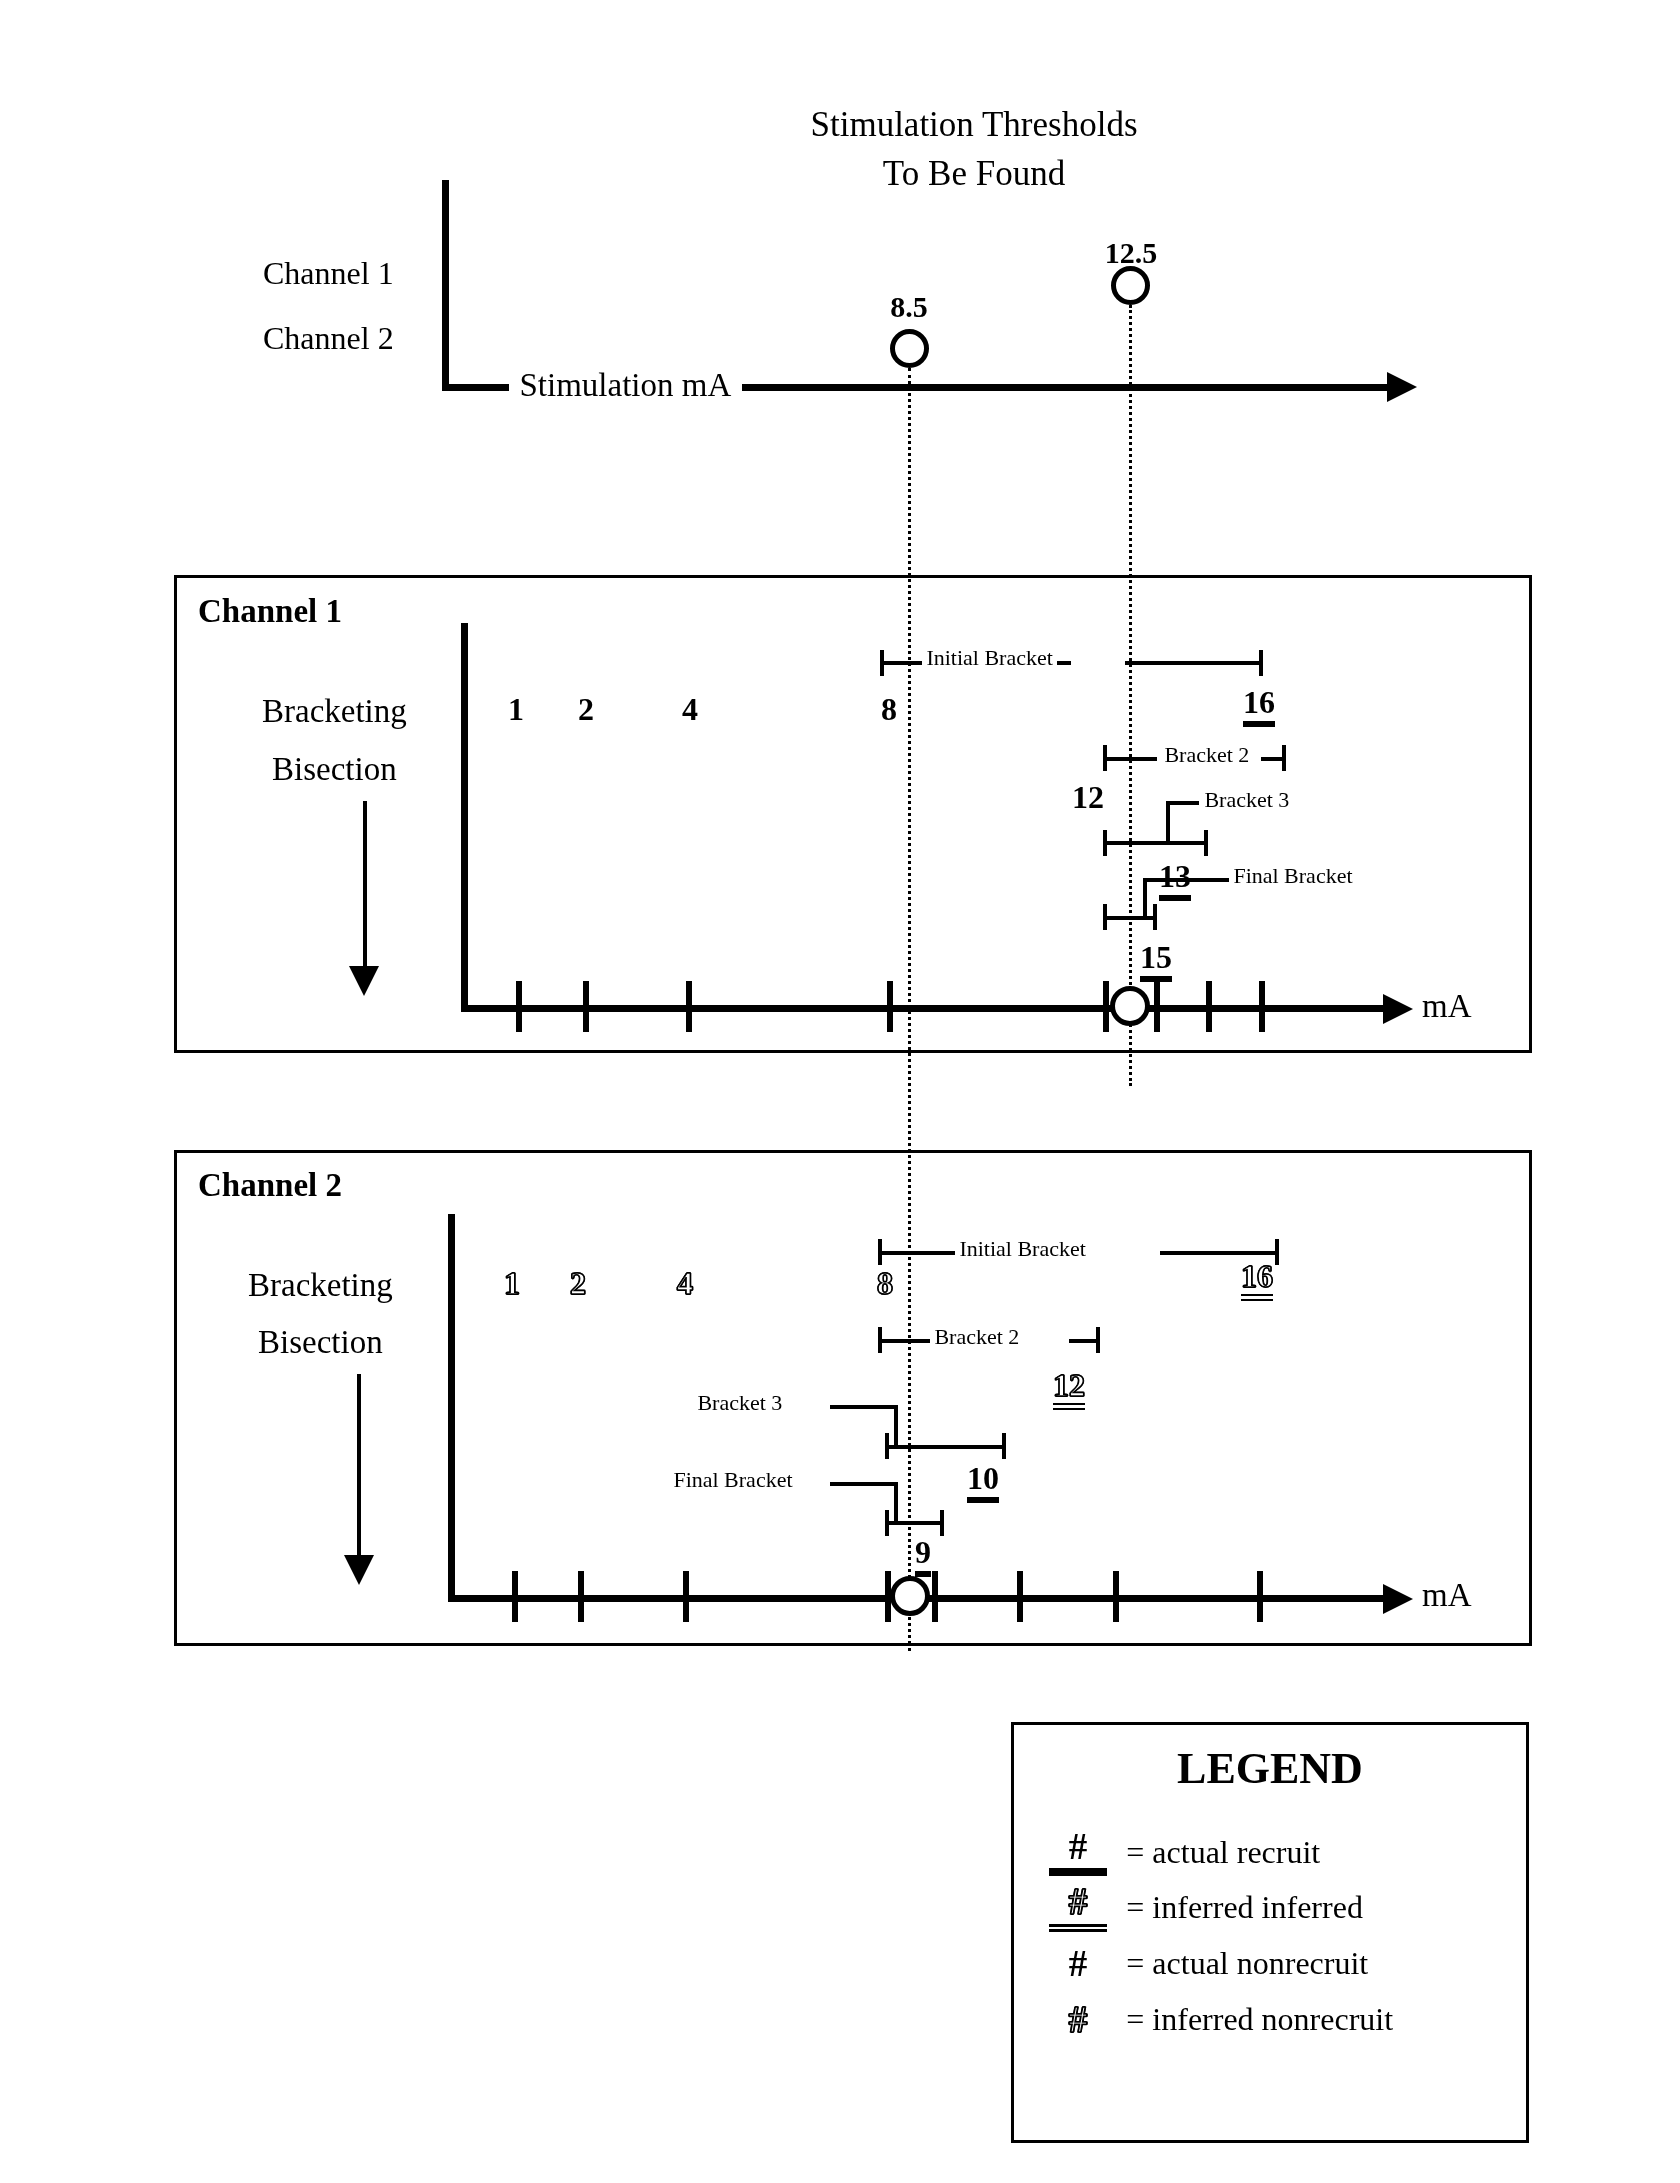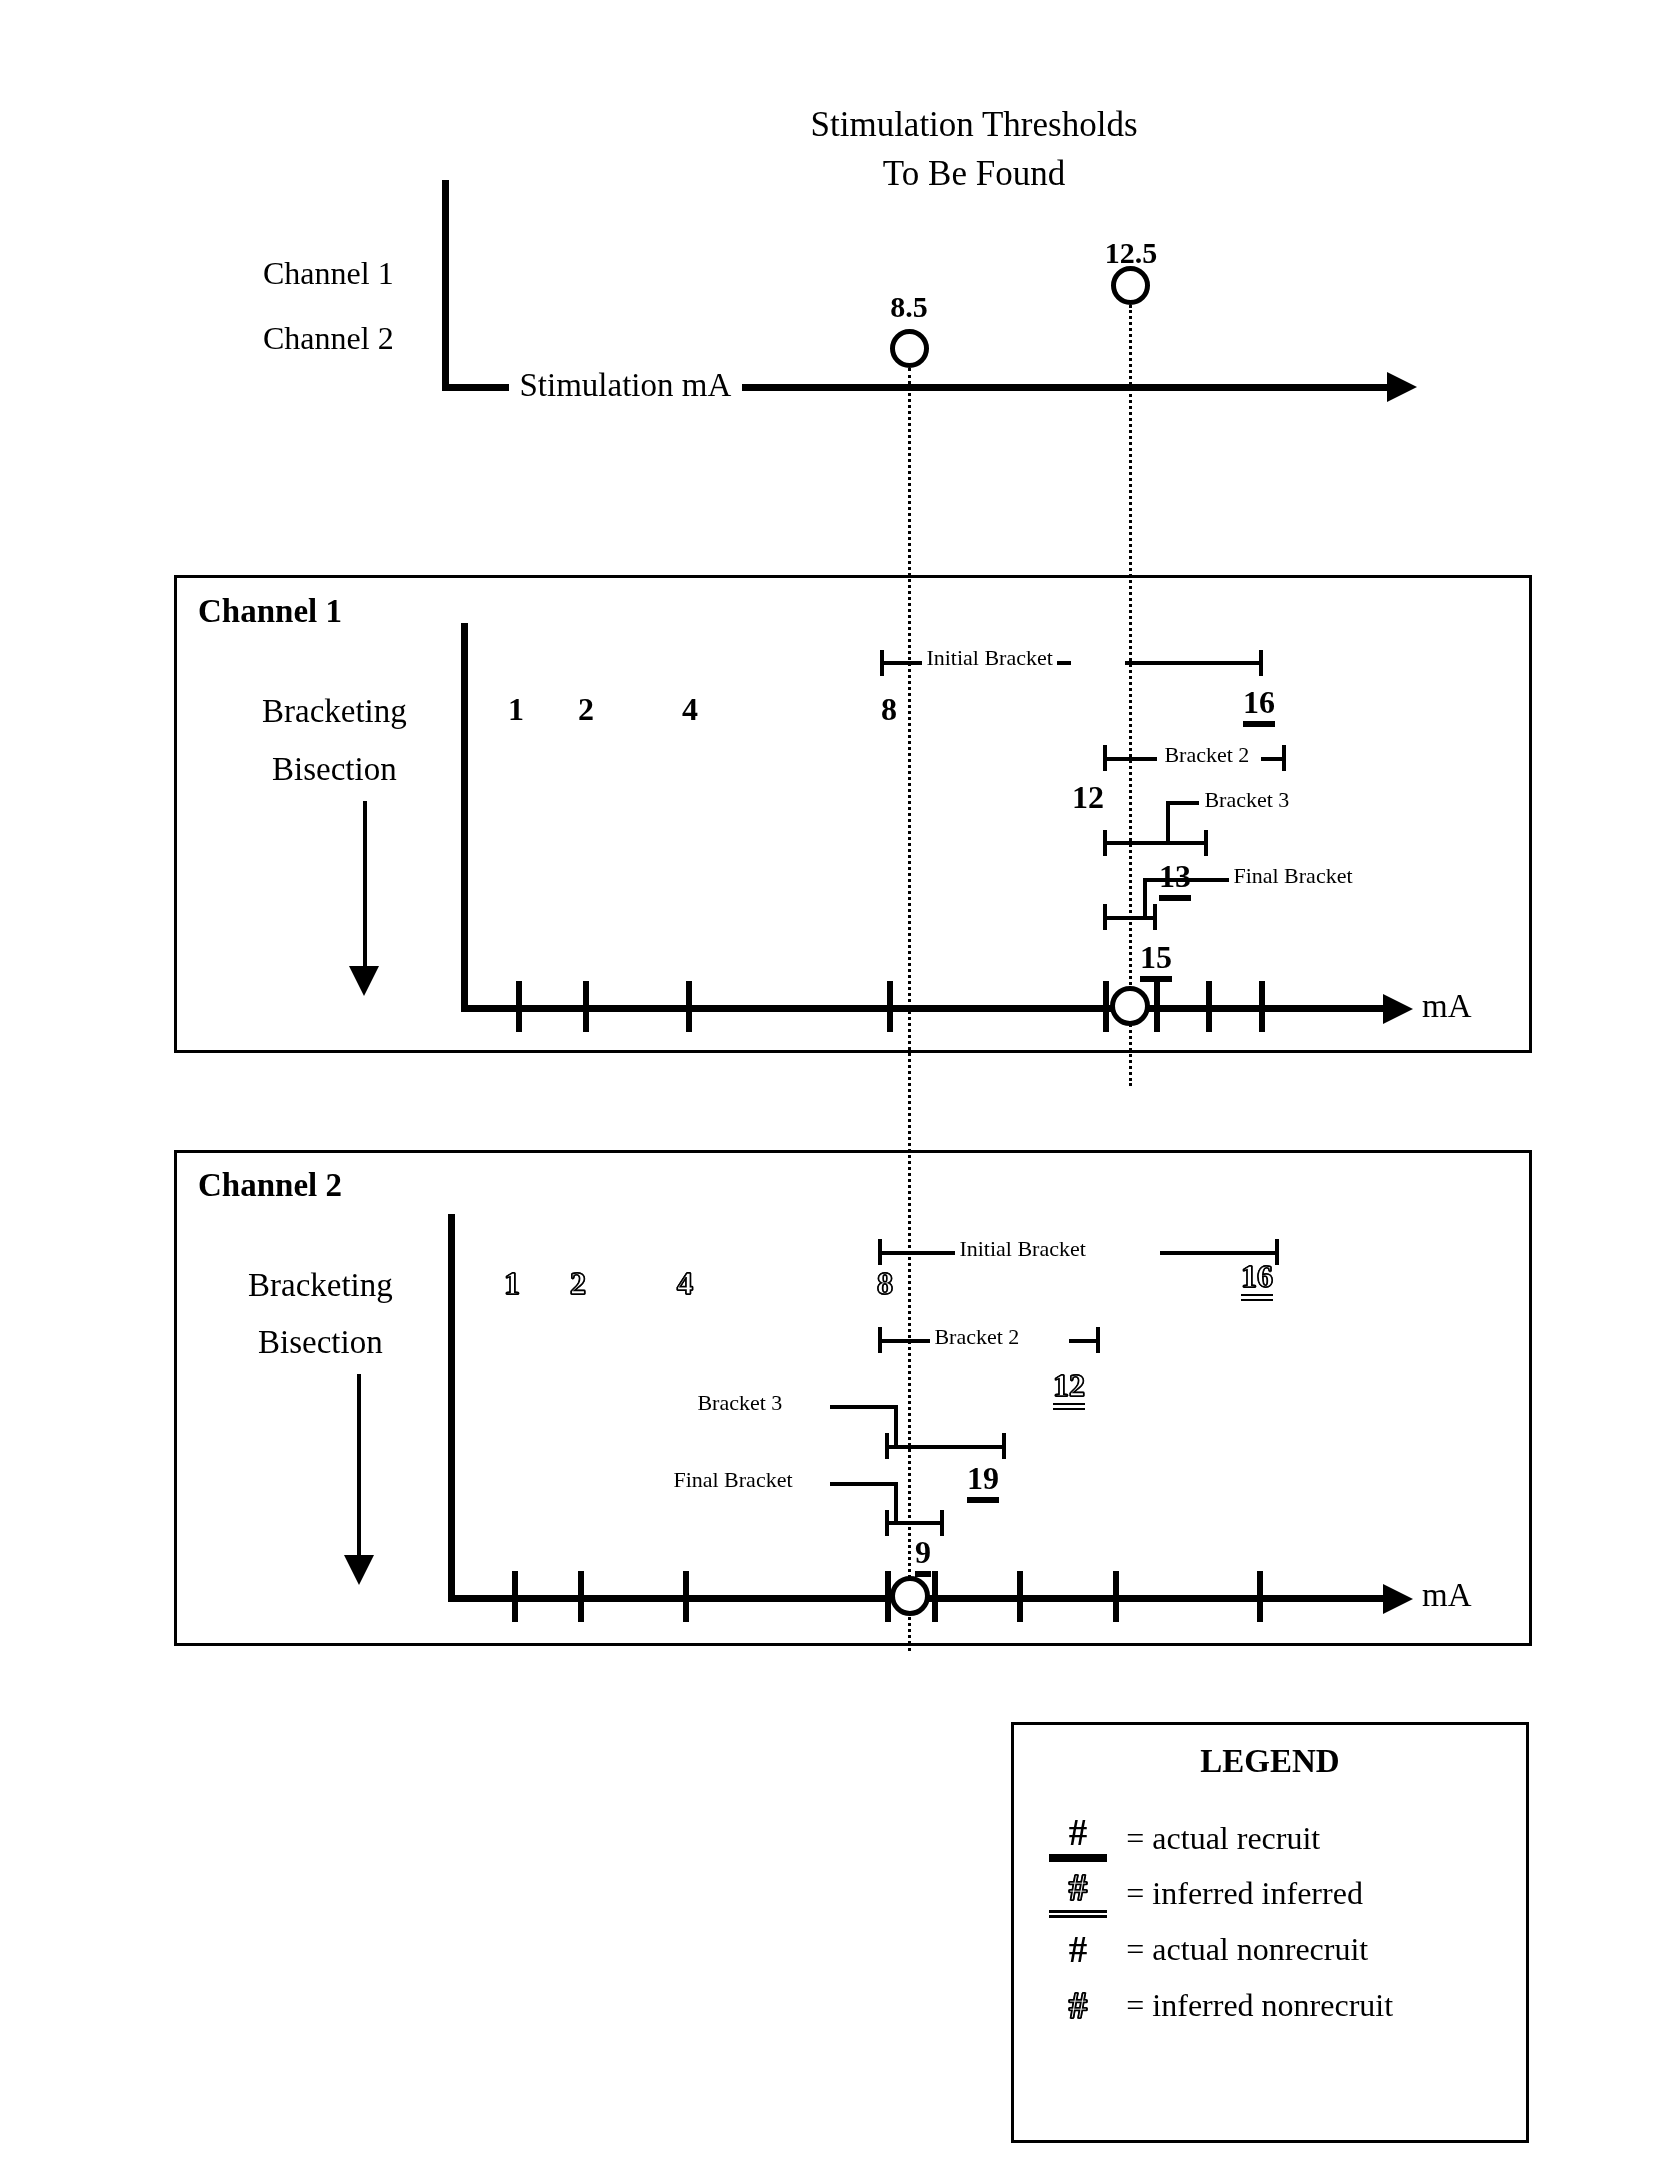--- a/index.html
+++ b/index.html
@@ -37,21 +37,21 @@
   .box{border:3.5px solid #000;box-sizing:border-box;}
   .tick{background:#000;width:6.1px;}
   .cap{background:#000;width:4.4px;}
   .circ{border:5.3px solid #000;border-radius:50%;background:#fff;box-sizing:border-box;}
   .arrow-r{width:0;height:0;border-top:15px solid transparent;
            border-bottom:15px solid transparent;border-left:30px solid #000;}
   .arrow-d{width:0;height:0;border-left:15px solid transparent;
            border-right:15px solid transparent;border-top:30px solid #000;}
 
   
-  .legend-title{font-size:33px;font-weight:bold;text-align:center;}
+  .legend-title{font-size:44px;font-weight:bold;text-align:center;}
   .legend-row{display:flex;align-items:center;height:47px;margin-bottom:8.8px;}
   .legend-sym{width:58px;font-size:37px;font-weight:bold;text-align:center;line-height:1;}
   .legend-sym.r1{border-bottom:8px solid #000;padding-bottom:0.9px;height:39px;}
   .legend-sym.r2{color:#fff;-webkit-text-stroke:1.6px #000;
      text-shadow:-0.9px 0 #000,0.9px 0 #000,0 -0.9px #000,0 0.9px #000;
      border-bottom:8px double #000;padding-bottom:0.9px;height:40px;}
   .legend-sym.r4{color:#fff;-webkit-text-stroke:1.6px #000;
      text-shadow:-0.9px 0 #000,0.9px 0 #000,0 -0.9px #000,0 0.9px #000;}
   .legend-txt{font-size:32px;margin-left:19.3px;white-space:nowrap;}
 </style>
@@ -167,21 +167,21 @@
 <div class="abs tick" style="left:1257px;top:1571px;height:51px;"></div>
 
 <div class="abs circ" style="left:890px;top:1576px;width:40px;height:40px;"></div>
 
 <div class="abs num inf-non ctr" style="left:512px;top:1267px;">1</div>
 <div class="abs num inf-non ctr" style="left:578px;top:1267px;">2</div>
 <div class="abs num inf-non ctr" style="left:685px;top:1267px;">4</div>
 <div class="abs num inf-non ctr" style="left:885px;top:1267px;">8</div>
 <div class="abs num inf-rec ctr" style="left:1257px;top:1260px;">16</div>
 <div class="abs num inf-rec ctr" style="left:1069px;top:1369px;">12</div>
-<div class="abs num act-rec ctr" style="left:983px;top:1462px;">19</div>
+<div class="abs num act-rec ctr" style="left:983px;top:1462px;">10</div>
 <div class="abs num act-rec ctr" style="left:923px;top:1536px;">9</div>
 
 <div class="abs hline" style="left:880px;top:1251px;width:97px;"></div>
 <div class="abs cap" style="left:878px;top:1239px;height:26px;"></div>
 <div class="abs cap" style="left:1275px;top:1239px;height:26px;"></div>
 <div class="abs hline" style="left:1160px;top:1251px;width:117px;"></div>
 <div class="abs brk-lbl" style="left:955px;top:1236px;">Initial Bracket</div>
 
 <div class="abs hline" style="left:880px;top:1339px;width:53px;"></div>
 <div class="abs cap" style="left:878px;top:1327px;height:26px;"></div>

